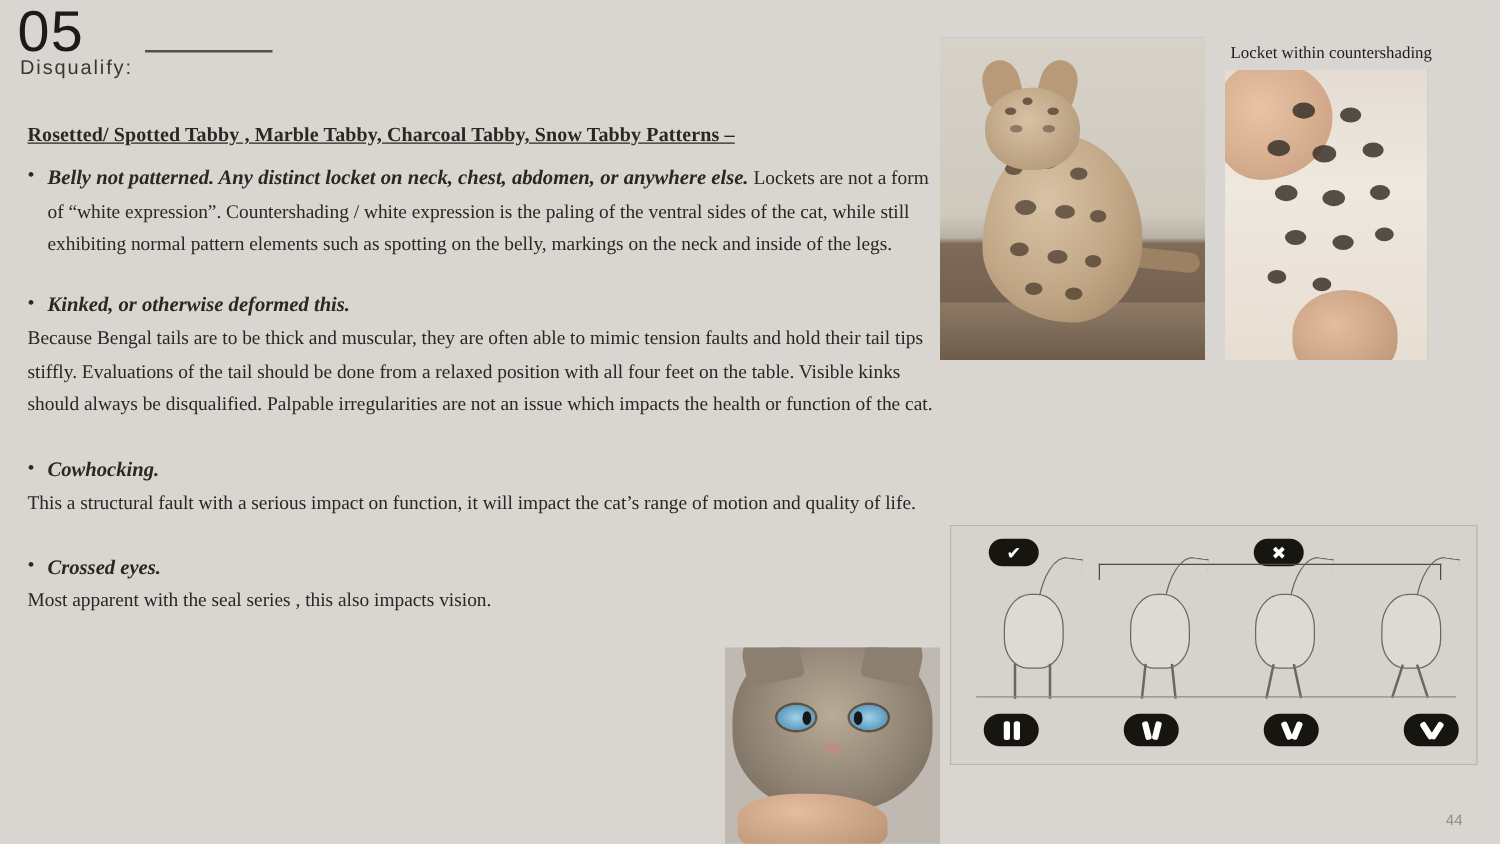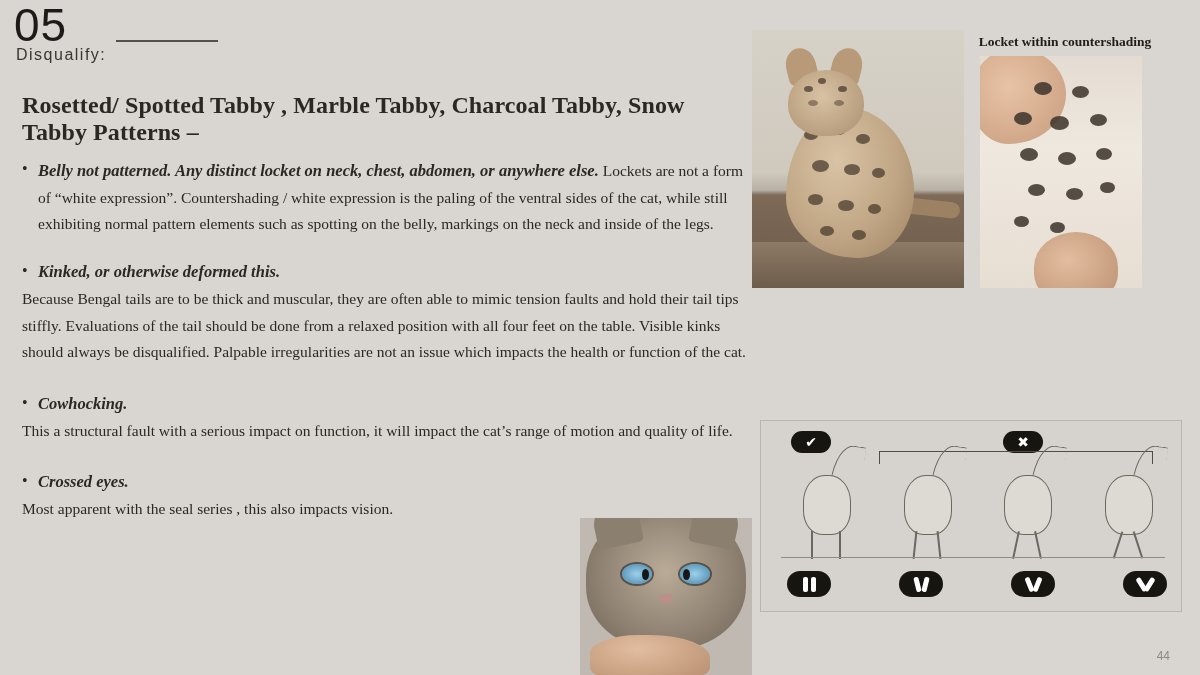--- a/index.html
+++ b/index.html
@@ -55,23 +55,24 @@
 
   
   .content {
     position: absolute;
     left: 22px;
     top: 88px;
     width: 730px;
   }
   .lead {
     font-weight: bold;
-    font-size: 24px;
-    margin: 4px 0 12px 0;
+    font-size: 16px;
+    margin: 12px 0 12px 0;
     letter-spacing: .1px;
+    text-decoration: underline;
   }
 
   .bullet-row {
     display: flex;
     align-items: flex-start;
     margin-top: 10px;
   }
   .bullet-dot {
     width: 16px;
     flex: 0 0 16px;
@@ -163,21 +164,21 @@
   .belly-spot {
     position: absolute; background: #3b3229; border-radius: 50%; opacity: .85;
   }
   .caption-locket {
     position: absolute;
     left: 960px;
     top: 34px;
     width: 210px;
     text-align: center;
     font-size: 13.5px;
-    font-weight: bold;
+    font-weight: normal;
     font-family: "Liberation Serif", serif;
     color: #1f1c19;
   }
 
   
   #photo-crossed-eyes {
     left: 580px; top: 518px; width: 172px; height: 157px;
   }
   .ce-bg { position: absolute; inset: 0; background: linear-gradient(180deg,#8d8madd 0%, #8a8a88 100%); }
   .ce-cat {

